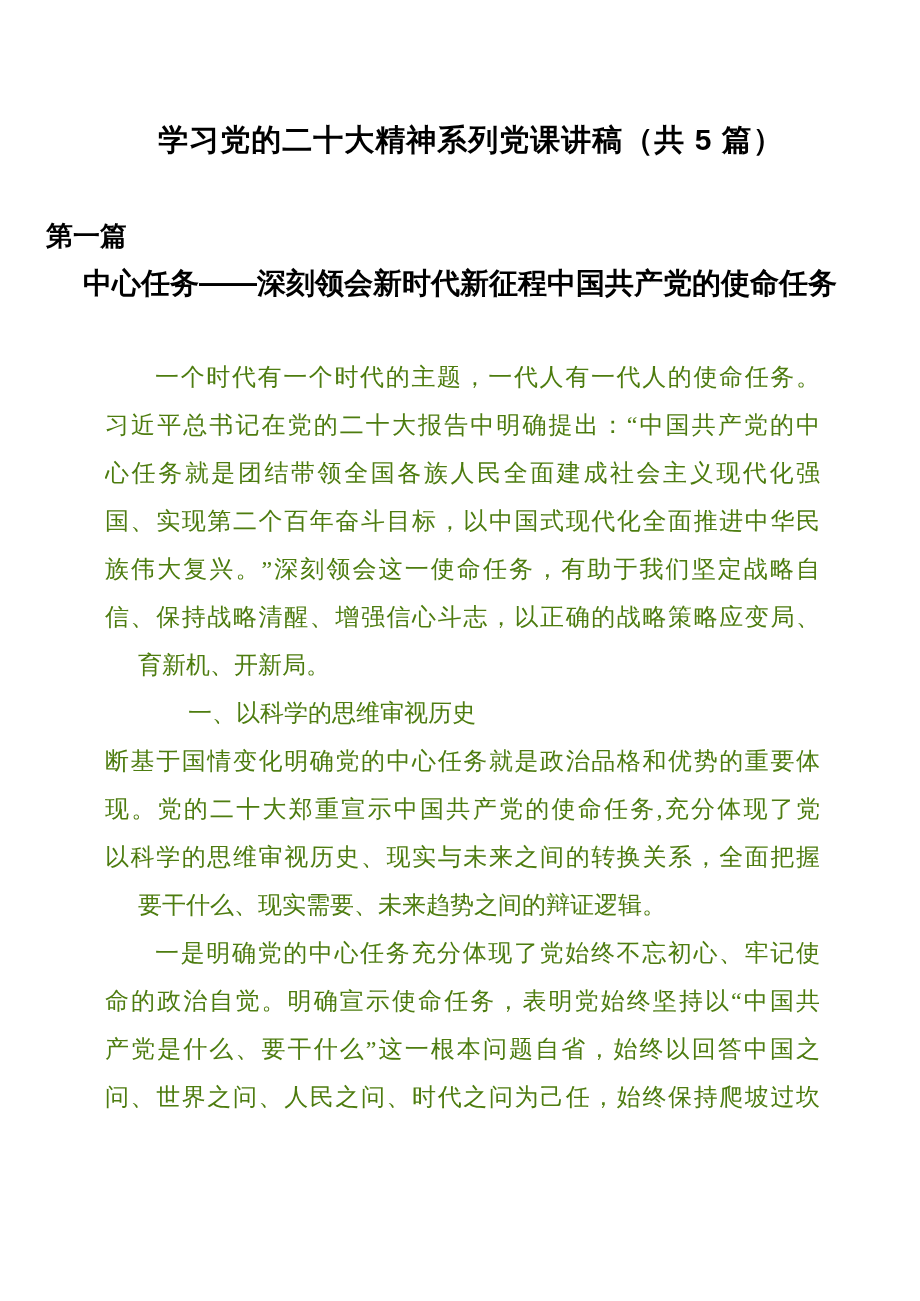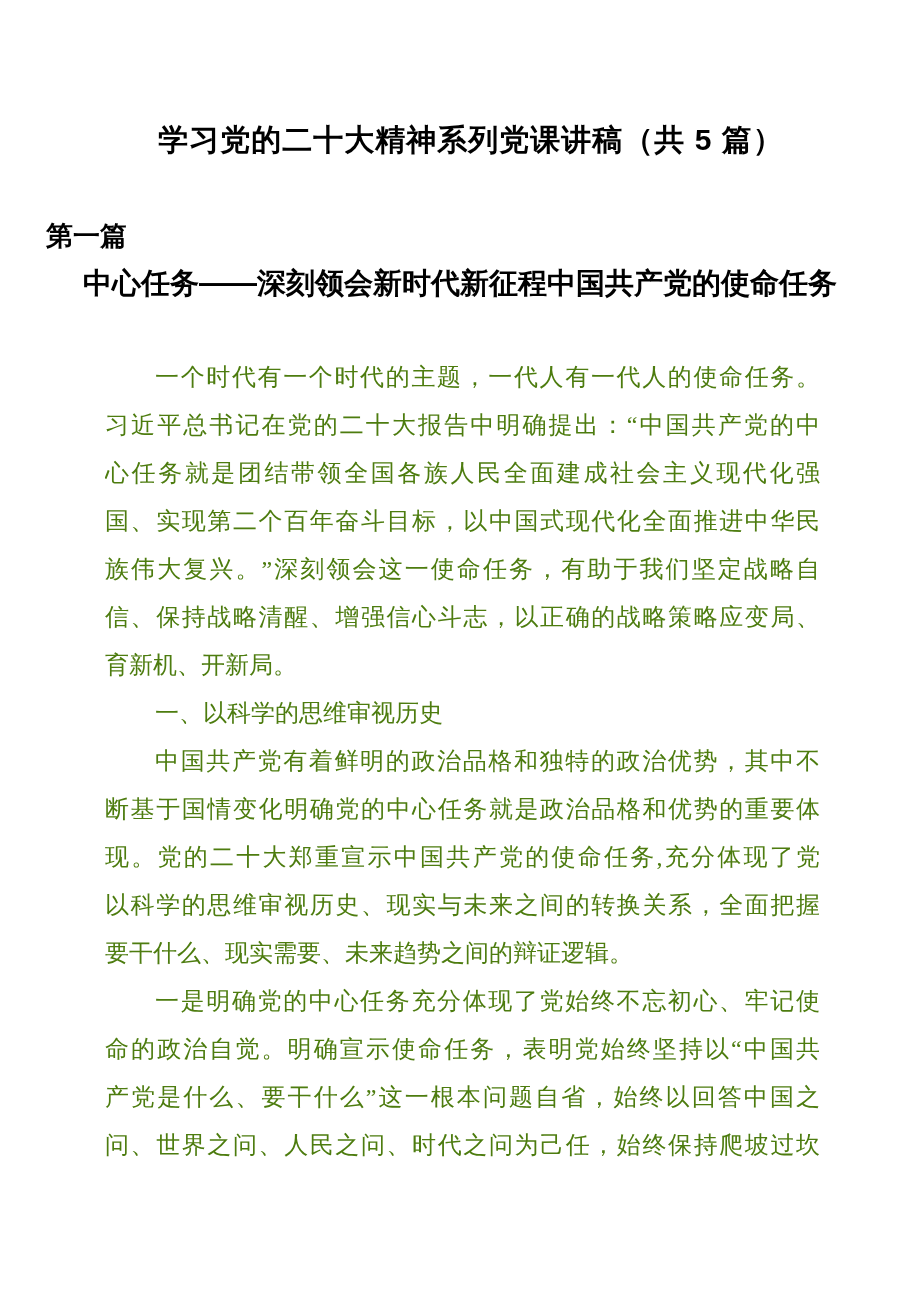--- a/index.html
+++ b/index.html
@@ -71,20 +71,21 @@
       text-justify: inter-character;
       overflow: hidden;
     }
     .line.indent {
       padding-left: 50px;
       width: 665px;
     }
     .line.short {
       text-align: center;
       text-align-last: left;
+      margin-left: 33px;
     }
   </style>
 </head>
 <body>
 
 <div class="page">
 
   <div class="doc-title">学习党的二十大精神系列党课讲稿（共 5 篇）</div>
 
   <div class="chapter-heading">第一篇</div>
@@ -93,21 +94,20 @@
 
   <div class="body-text">
     <div class="line indent">一个时代有一个时代的主题，一代人有一代人的使命任务。</div>
     <div class="line">习近平总书记在党的二十大报告中明确提出：“中国共产党的中</div>
     <div class="line">心任务就是团结带领全国各族人民全面建成社会主义现代化强</div>
     <div class="line">国、实现第二个百年奋斗目标，以中国式现代化全面推进中华民</div>
     <div class="line">族伟大复兴。”深刻领会这一使命任务，有助于我们坚定战略自</div>
     <div class="line">信、保持战略清醒、增强信心斗志，以正确的战略策略应变局、</div>
     <div class="line short">育新机、开新局。</div>
     <div class="line indent short">一、以科学的思维审视历史</div>
-    <div class="line indent">中国共产党有着鲜明的政治品格和独特的政治优势，其中不</div>
     <div class="line">断基于国情变化明确党的中心任务就是政治品格和优势的重要体</div>
     <div class="line">现。党的二十大郑重宣示中国共产党的使命任务,充分体现了党</div>
     <div class="line">以科学的思维审视历史、现实与未来之间的转换关系，全面把握</div>
     <div class="line short">要干什么、现实需要、未来趋势之间的辩证逻辑。</div>
     <div class="line indent">一是明确党的中心任务充分体现了党始终不忘初心、牢记使</div>
     <div class="line">命的政治自觉。明确宣示使命任务，表明党始终坚持以“中国共</div>
     <div class="line">产党是什么、要干什么”这一根本问题自省，始终以回答中国之</div>
     <div class="line">问、世界之问、人民之问、时代之问为己任，始终保持爬坡过坎</div>
   </div>
 

